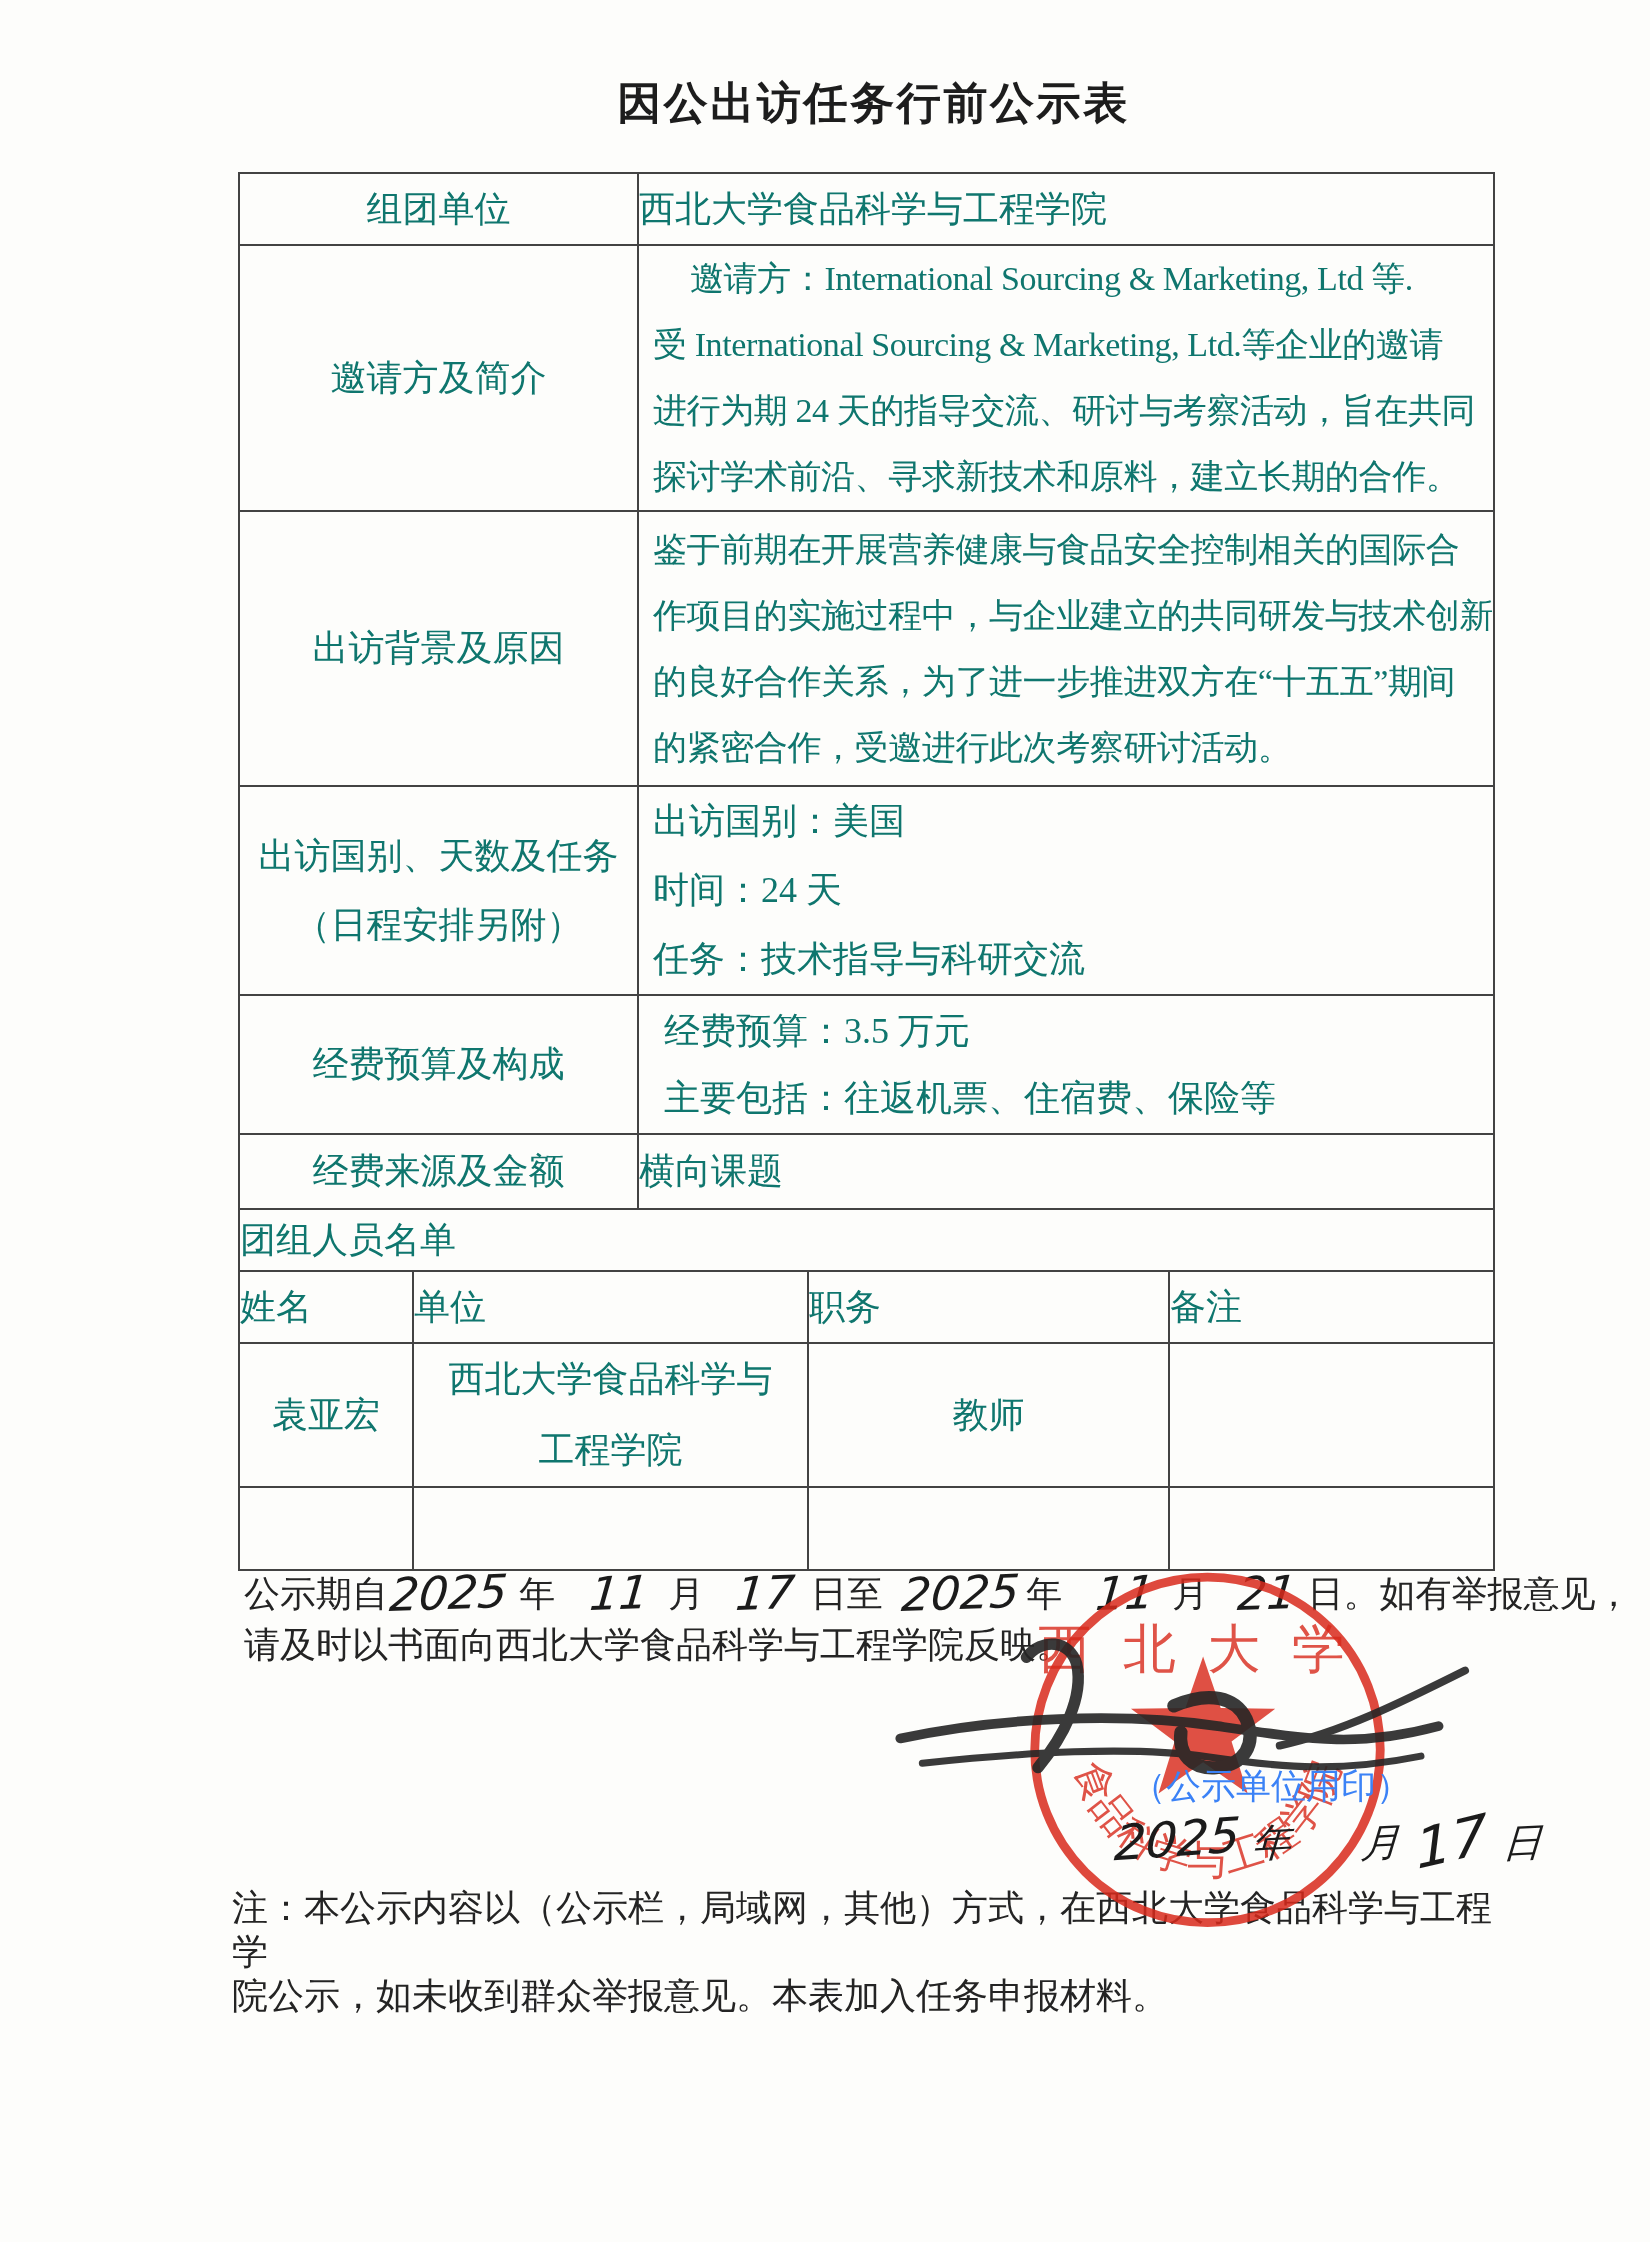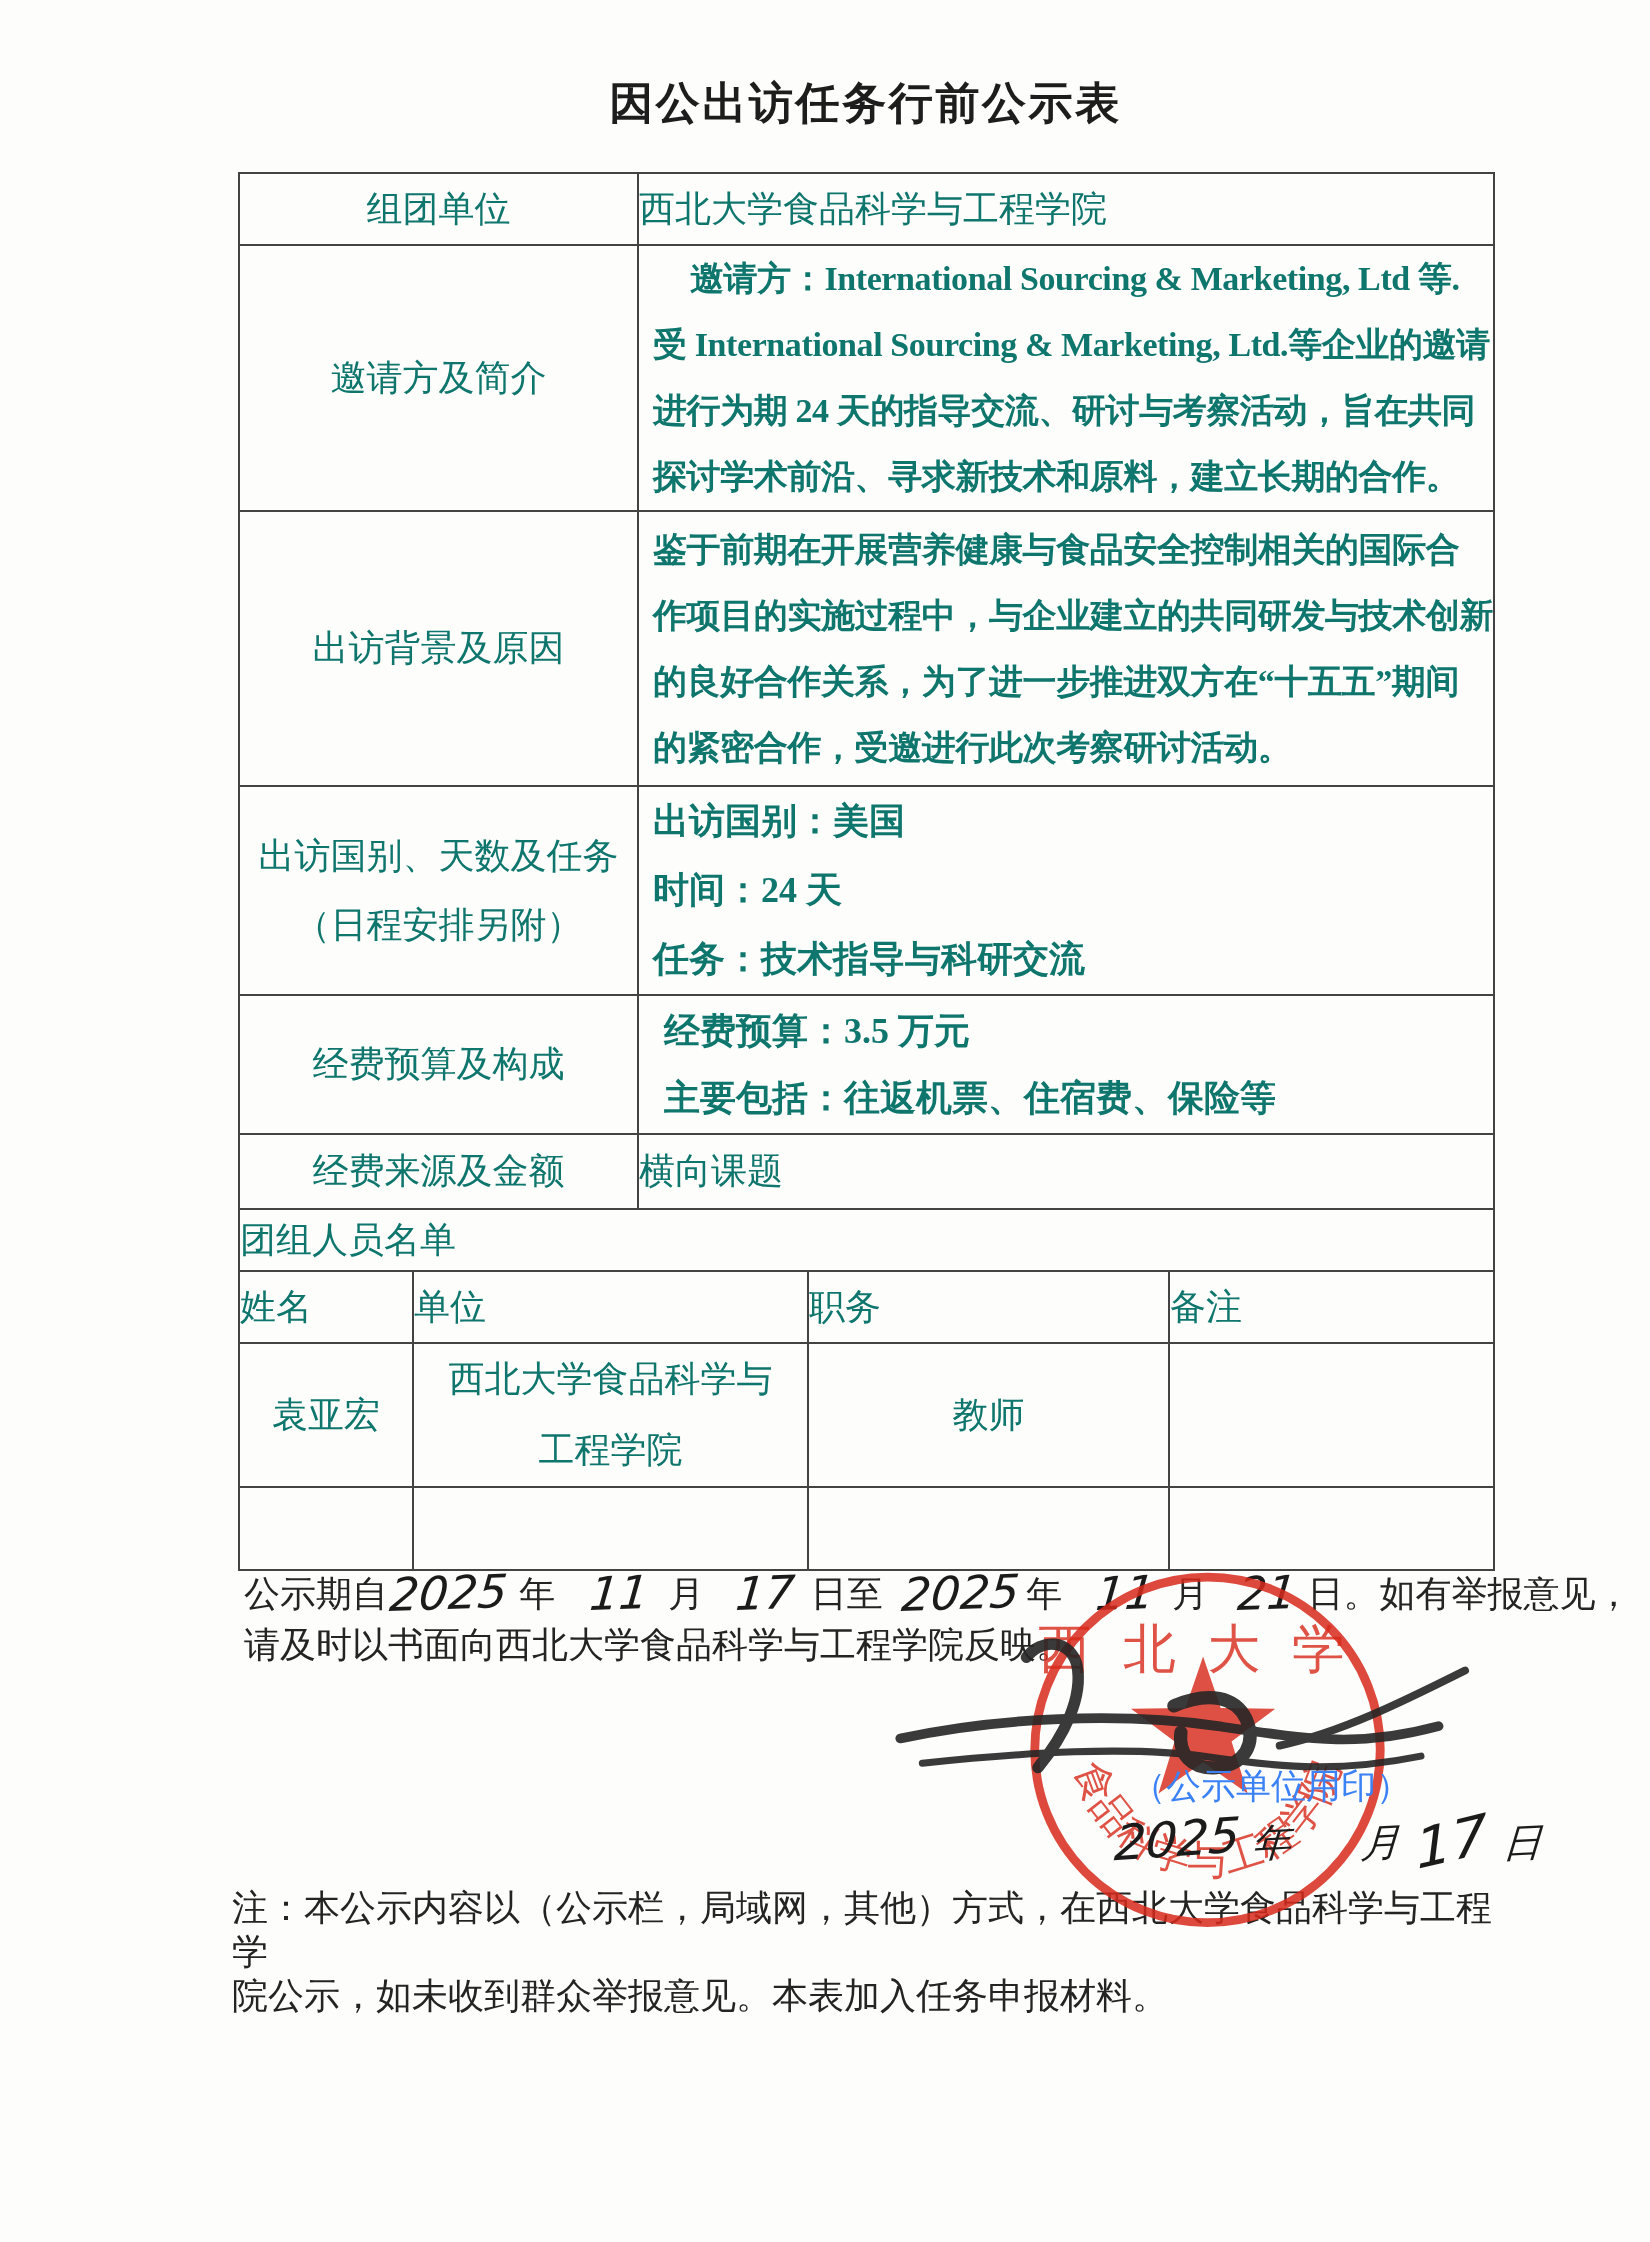--- a/index.html
+++ b/index.html
@@ -3,36 +3,36 @@
 <meta charset="utf-8">
 <style>
   html,body{margin:0;padding:0;background:#e8e8e6;}
   #page{
     position:relative;width:1651px;height:2243px;margin:0 auto;
     background:#fdfdfb;color:#232323;
     font-family:"Liberation Serif","DejaVu Serif",serif;
     overflow:hidden;
   }
   .title{
-    position:absolute;left:238px;top:74px;width:1255px;
+    position:absolute;left:246px;top:74px;width:1255px;
     text-align:center;font-size:44px;font-weight:bold;letter-spacing:2.6px;
     font-family:"Liberation Sans","DejaVu Sans",sans-serif;color:#1d1d1d;
   }
   table.main{
     position:absolute;left:238px;top:172px;width:1255px;
     border-collapse:collapse;table-layout:fixed;
   }
   table.main td{
     border:2.6px solid #434343;font-size:36px;color:#0f766e;
     vertical-align:middle;padding:0;overflow:hidden;
   }
   td.lab{text-align:center;}
   td.vtop{vertical-align:top;}
   .pt14{padding-top:12.4px;}.pt20{padding-top:17.6px;}.pt8{padding-top:7px;}
-  .line{line-height:66px;padding:0 14px;white-space:nowrap;font-weight:bold;}
+  .line{line-height:66px;padding:0 14px;white-space:nowrap;}
   .small{font-size:34px;letter-spacing:-0.4px;}
   .ind{padding-left:51px;}
   .ctr{}
   .lh78{line-height:69px;}
   .lh76{line-height:67px;padding-left:25px;}
   .labline{line-height:69px;text-align:center;}
   .unitline{line-height:71px;text-align:center;}
   .nameline{line-height:62px;text-align:center;}
   .pubblock{position:absolute;left:244px;top:1569px;width:1288px;font-size:36px;color:#242424;}
   .publine1{line-height:48px;white-space:nowrap;}

